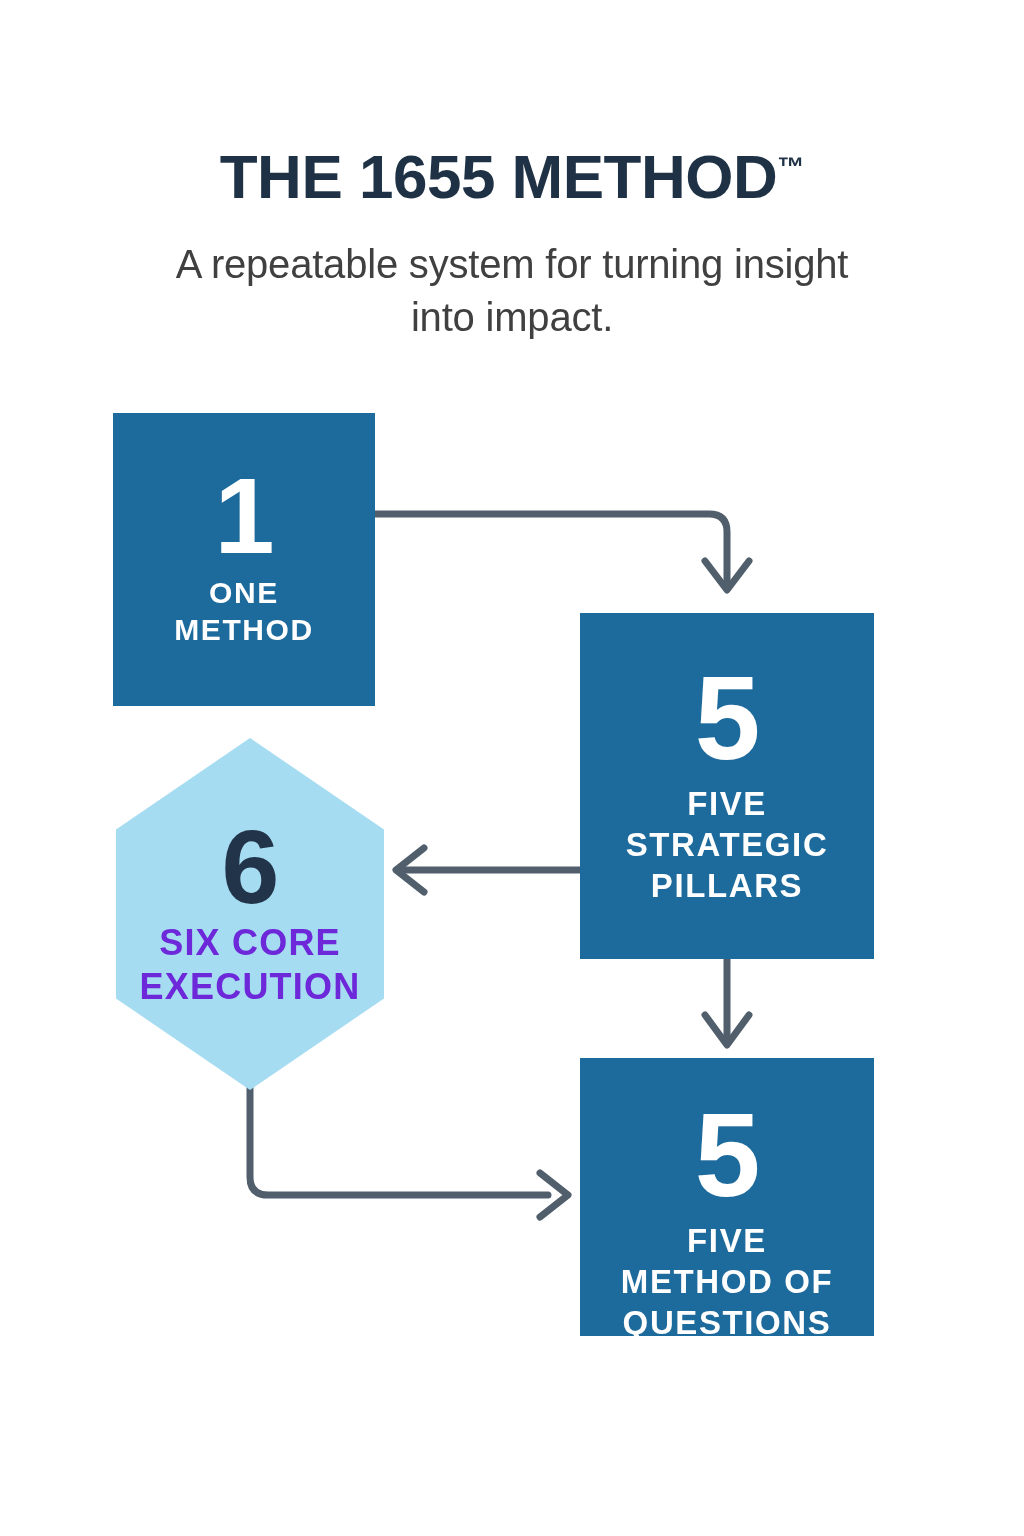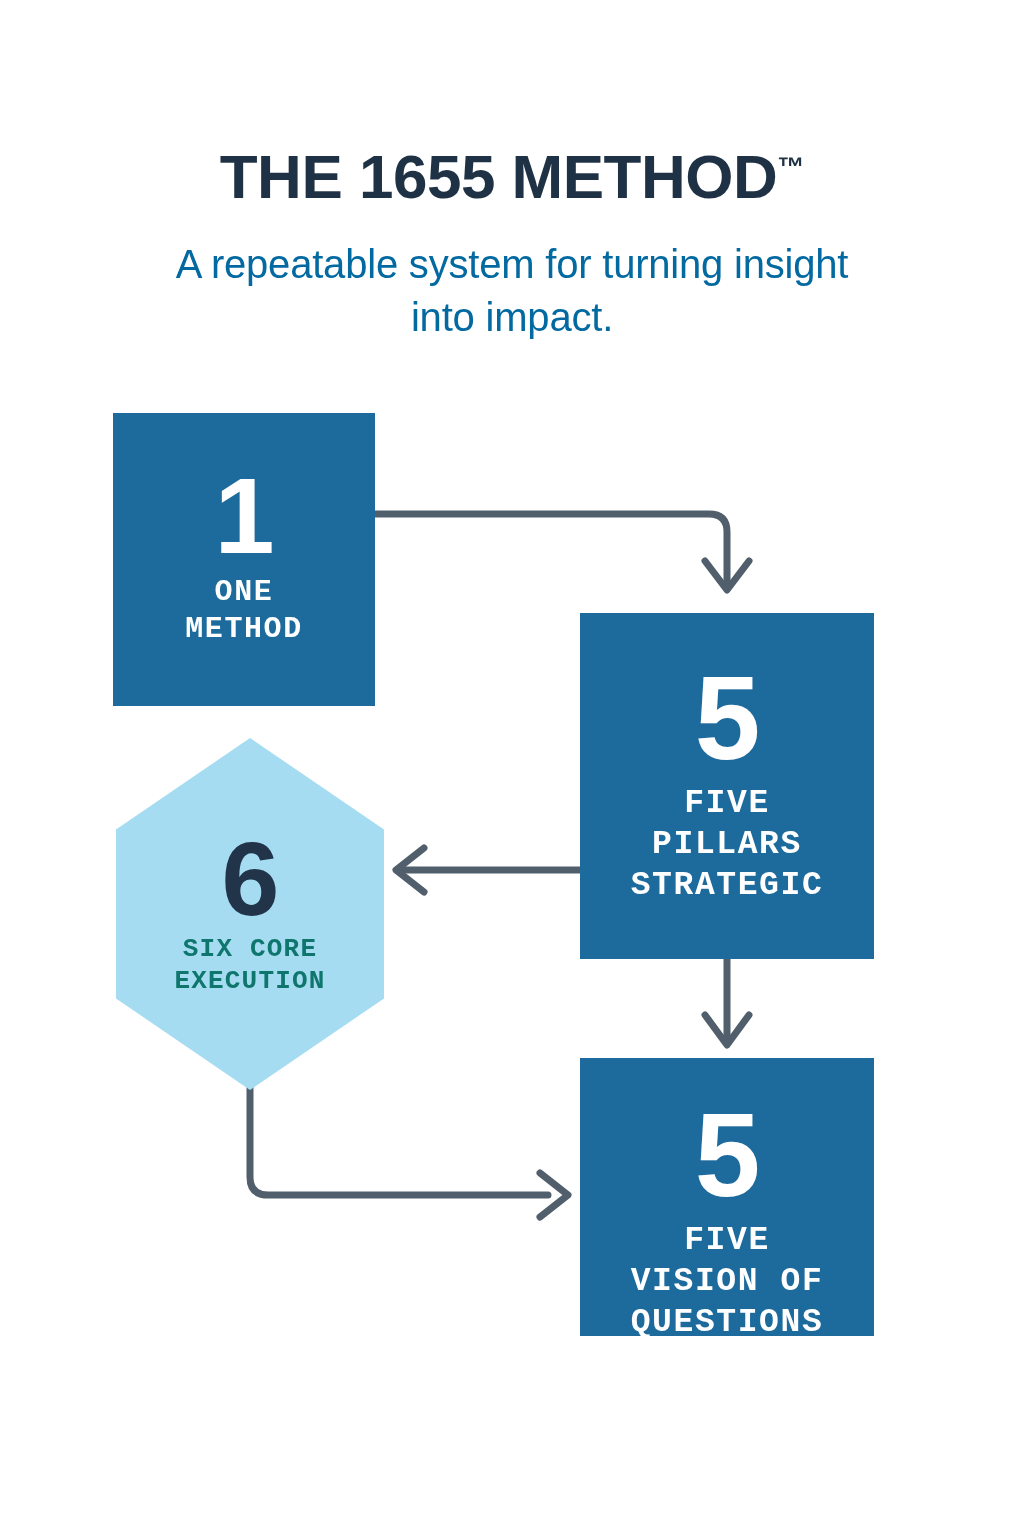--- a/index.html
+++ b/index.html
@@ -49,21 +49,21 @@
     font-weight: 700;
     letter-spacing: 0;
   }
   .subtitle {
     position: absolute;
     left: 162px;
     top: 238px;
     width: 700px;
     font-size: 40px;
     font-weight: 400;
-    color: #0369a1;
+    color: #404040;
     line-height: 1.32;
     letter-spacing: -0.2px;
   }
 
   
   .node {
     position: absolute;
     box-sizing: border-box;
     display: flex;
     flex-direction: column;
@@ -76,21 +76,20 @@
   }
   .num {
     font-weight: 700;
     line-height: 0.95;
     letter-spacing: -1px;
   }
   .lbl {
     font-weight: 700;
     letter-spacing: 1.6px;
     line-height: 1.24;
-    font-family: Liberation Mono, monospace;
   }
   .box .num, .box .lbl { color: #ffffff; }
 
   
   #node-vision {
     left: 113px; top: 413px; width: 262px; height: 293px;
     padding-bottom: 6px;
   }
   #node-vision .num { font-size: 108px; margin-bottom: 6px; }
   #node-vision .lbl { font-size: 30px; }
@@ -104,21 +103,21 @@
   #node-pillars .lbl { font-size: 33px; }
 
   
   #node-questions {
     left: 116px; top: 738px; width: 268px; height: 352px;
     background: #a5dcf1;
     -webkit-clip-path: polygon(50% 0%, 100% 26%, 100% 74%, 50% 100%, 0% 74%, 0% 26%);
     clip-path: polygon(50% 0%, 100% 26%, 100% 74%, 50% 100%, 0% 74%, 0% 26%);
   }
   #node-questions .num { font-size: 104px; color: #22344a; margin-bottom: 4px; }
-  #node-questions .lbl { font-size: 26px; color: #0f766e; letter-spacing: 1.2px; }
+  #node-questions .lbl { font-size: 36px; color: #6d28d9; letter-spacing: 1.2px; }
 
   
   #node-execution {
     left: 580px; top: 1058px; width: 294px; height: 328px;
     padding-bottom: 2px;
   }
   #node-execution .num { font-size: 118px; margin-bottom: 10px; }
   #node-execution .lbl { font-size: 33px; }
 
   
@@ -170,35 +169,35 @@
     <div class="lbl">
       <div>ONE</div>
       <div>METHOD</div>
     </div>
   </div>
 
   <div class="node box" id="node-pillars">
     <div class="num">5</div>
     <div class="lbl">
       <div>FIVE</div>
+      <div>STRATEGIC</div>
       <div>PILLARS</div>
-      <div>STRATEGIC</div>
     </div>
   </div>
 
   <div class="node" id="node-questions">
     <div class="num">6</div>
     <div class="lbl">
       <div>SIX CORE</div>
       <div>EXECUTION</div>
     </div>
   </div>
 
   <div class="node box" id="node-execution">
     <div class="num">5</div>
     <div class="lbl">
       <div>FIVE</div>
-      <div>VISION OF</div>
+      <div>METHOD OF</div>
       <div>QUESTIONS</div>
     </div>
   </div>
 
 </div>
 
 </body></html>

